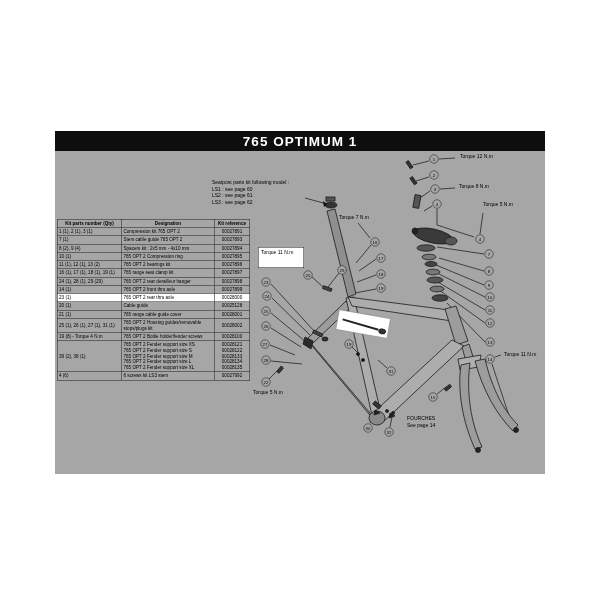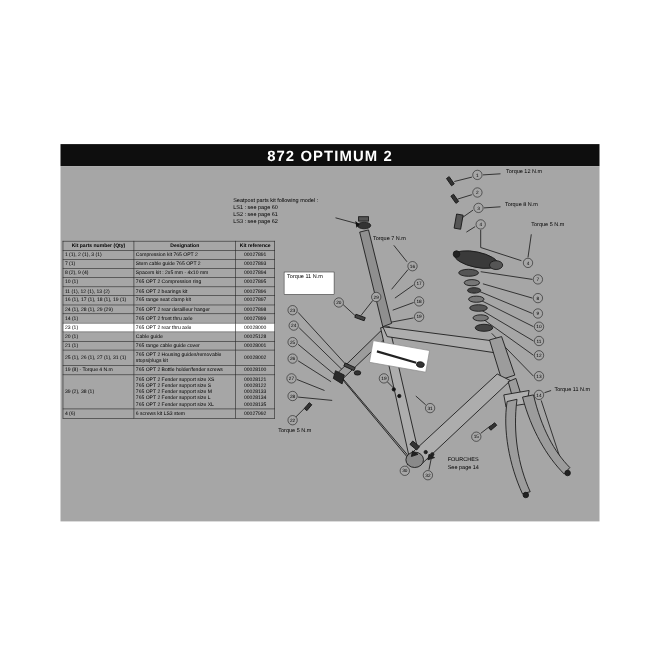--- a/index.html
+++ b/index.html
@@ -33,21 +33,21 @@
     transform:scale(.5);transform-origin:0 0;}
   .tlabel.boxed{background:#ffffff;border:1.6px solid #111;width:92px;height:42px;
     padding:3px 0 0 5px;box-sizing:border-box;}
   .note{position:absolute;font-size:10px;line-height:1.3;
     transform:scale(.5);transform-origin:0 0;white-space:nowrap;}
 </style>
 </head>
 <body>
 
 <div class="titlebar">
-  <span>872 OPTIMUM 2</span>
+  <span>765 OPTIMUM 1</span>
 </div>
 
 <div class="panel">
 
   <svg class="art" width="490" height="323" viewBox="0 0 490 323">
 
     <g stroke="#111" stroke-width="0.7" fill="none">
       <line x1="374" y1="10" x2="358" y2="14"></line>
         <line x1="384" y1="8" x2="400" y2="7"></line>
       <line x1="374" y1="26" x2="361" y2="30"></line>

